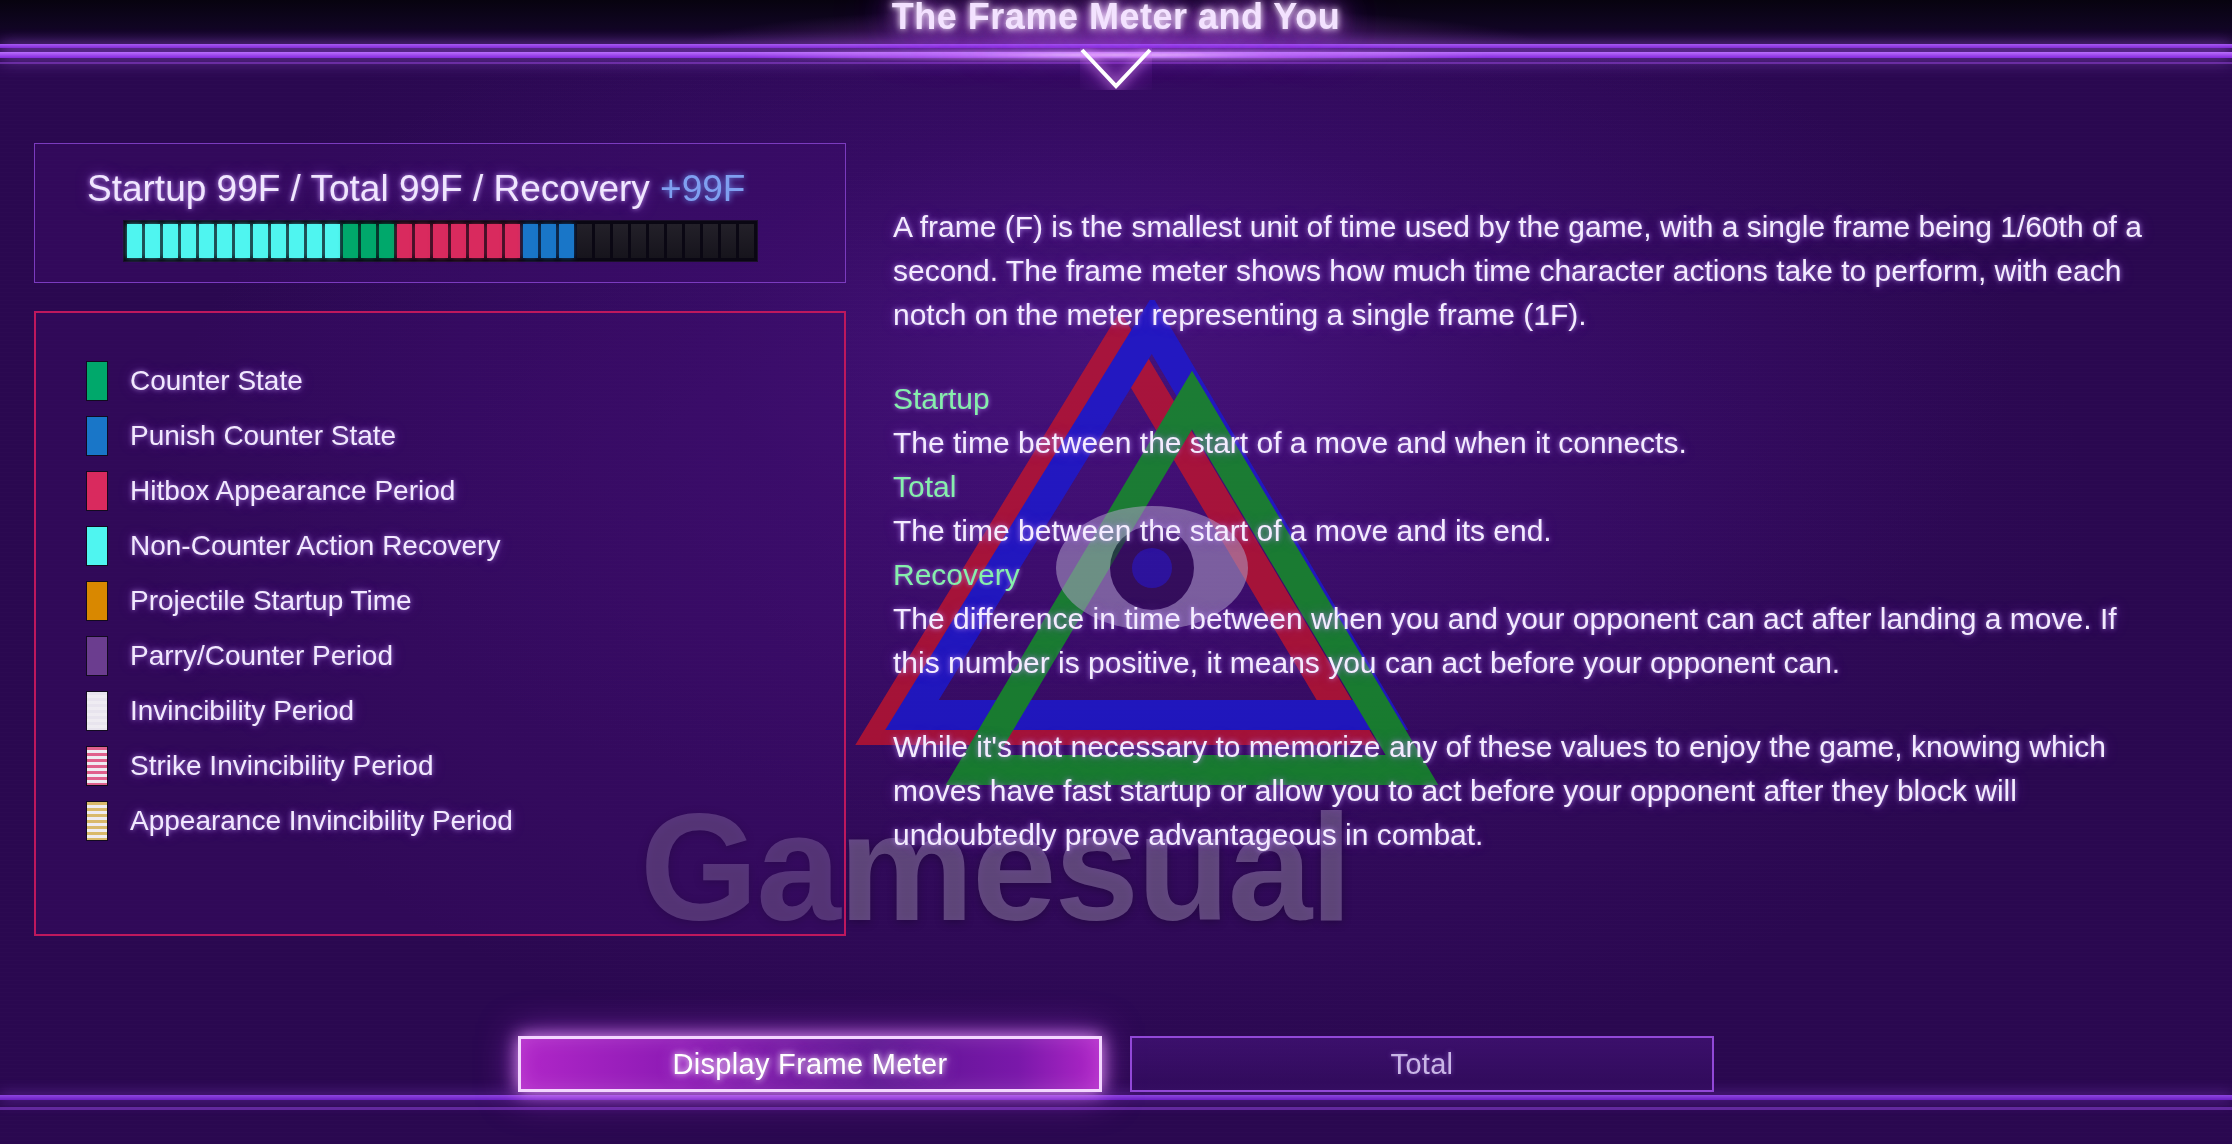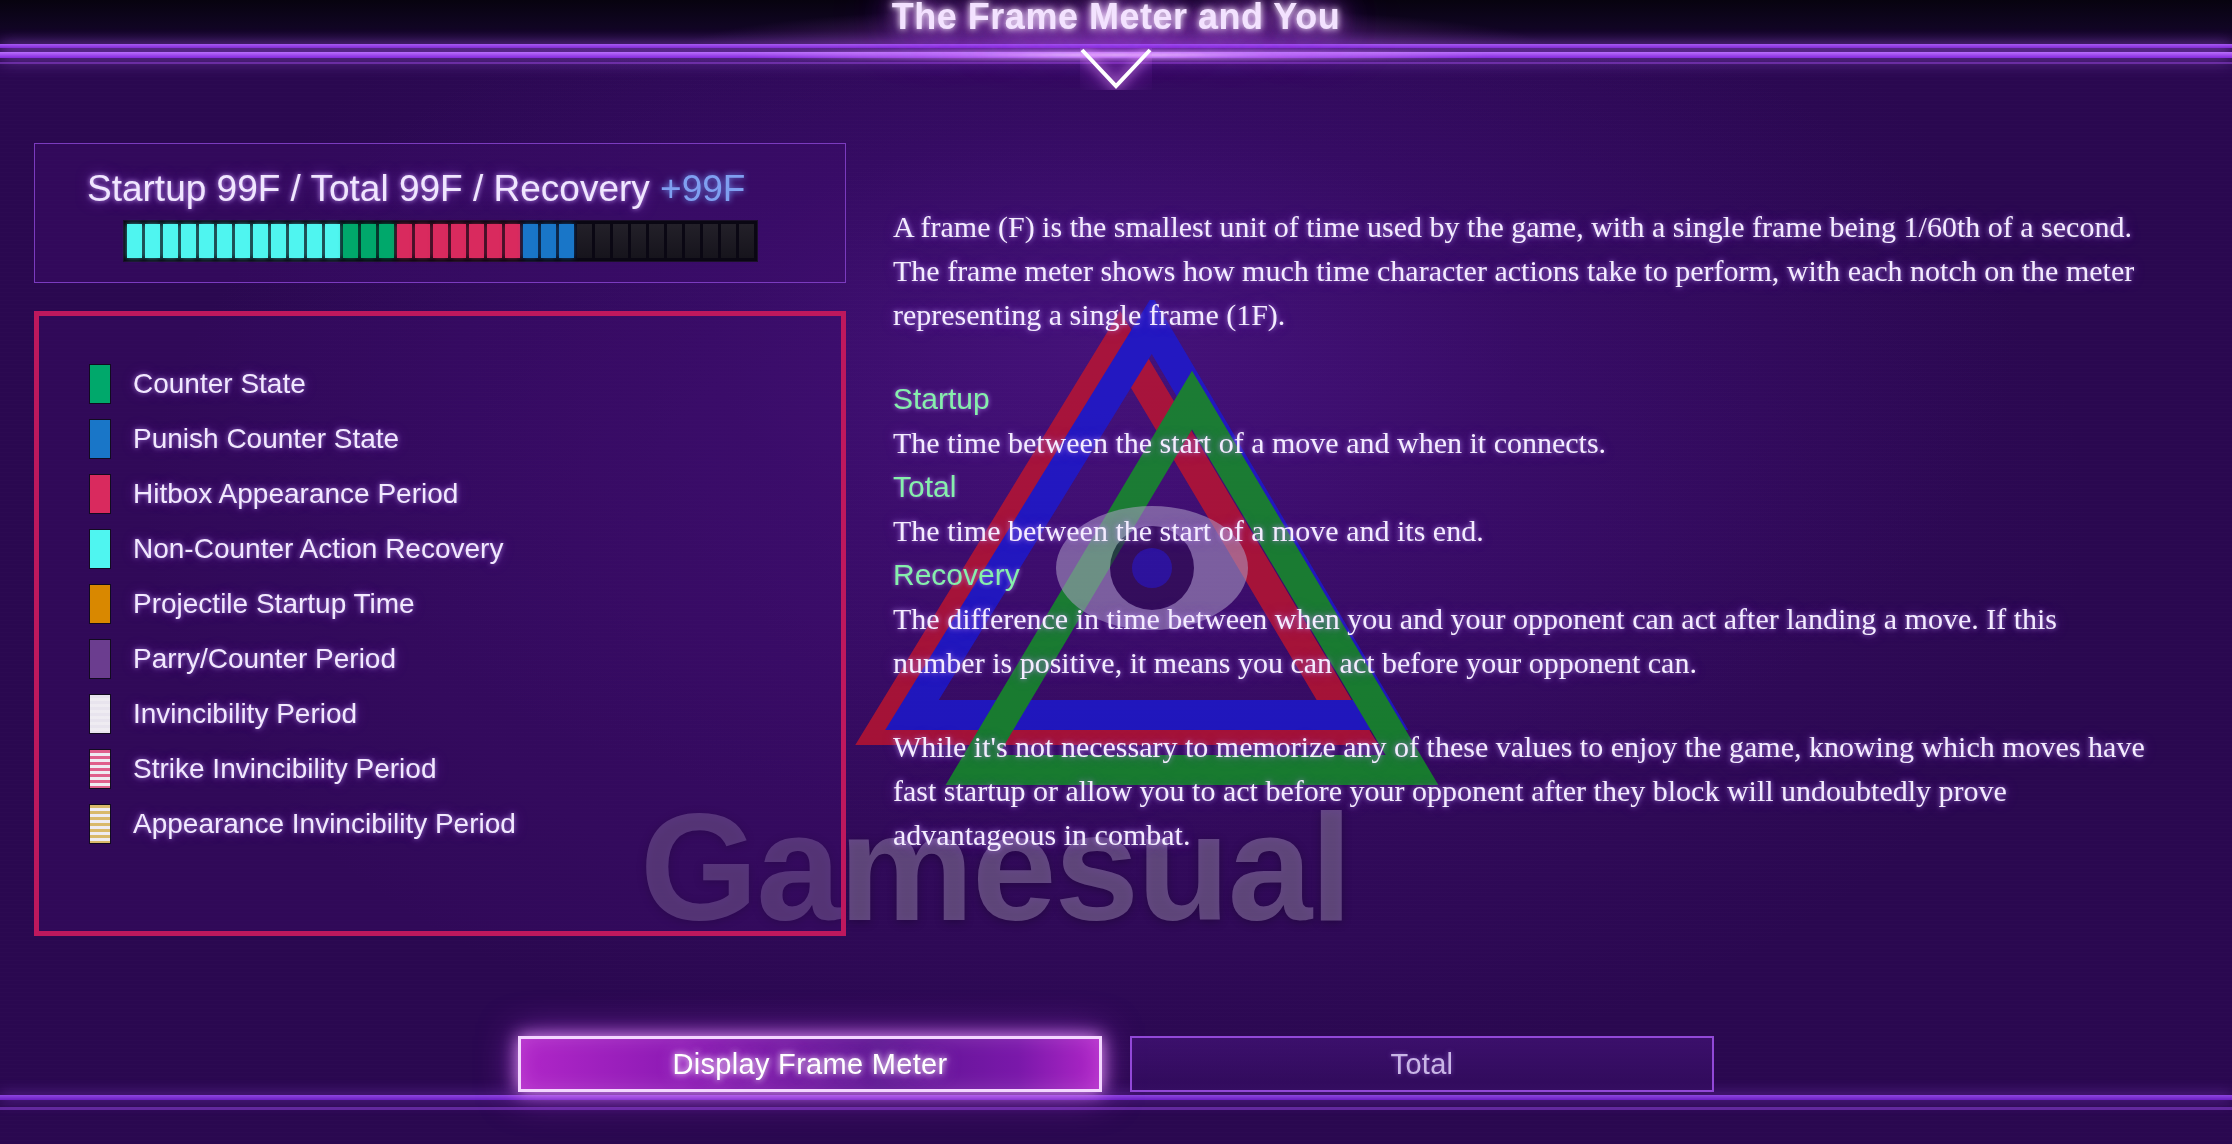--- a/index.html
+++ b/index.html
@@ -87,42 +87,42 @@
   #meter-label .rec{ color:#7f9ff0; text-shadow:0 0 6px rgba(120,160,255,.9); }
   #meter-bar{
     position:absolute; left:88px; top:76px;
     display:flex; gap:3px;
     padding:3px; background:#0a0713; border:1px solid #1a1028;
   }
   .notch{ width:15px; height:34px; }
 
   #legend-panel{
     position:absolute; left:34px; top:311px; width:812px; height:625px;
-    border:5px solid #be185d; background:rgba(62,14,110,.30);
+    border:2px solid #be185d; background:rgba(62,14,110,.30);
     z-index:5;
   }
   #legend-list{ position:absolute; left:50px; top:40px; }
   .leg-row{ display:flex; align-items:center; height:55px; }
   .leg-sw{
     width:22px; height:40px; margin-right:22px;
     border:1px solid #120a20; flex:0 0 auto;
   }
   .leg-tx{
     font-size:28px; color:#f2e9ff; white-space:nowrap;
     text-shadow:0 0 5px rgba(205,165,255,.7), 0 0 13px rgba(140,60,220,.45);
   }
 
   
   #copy{
     position:absolute; left:893px; top:205px; width:1255px;
     z-index:5;
     font-size:30px; line-height:44px; color:#f4ecff;
     text-shadow:0 0 5px rgba(200,160,255,.75), 0 0 14px rgba(140,60,220,.45);
   }
-  #copy p{ margin:0;font-family:Liberation Serif, serif; }
+  #copy p{ margin:0; }
   .gap{ height:40px; }
   .term{
     color:#86efac; font-size:30px; line-height:44px;
     text-shadow:0 0 5px rgba(190,140,250,.8);
   }
 
   
   #btns{
     position:absolute; left:0; bottom:52px; width:100%;
     display:flex; justify-content:center; gap:28px; z-index:6;

